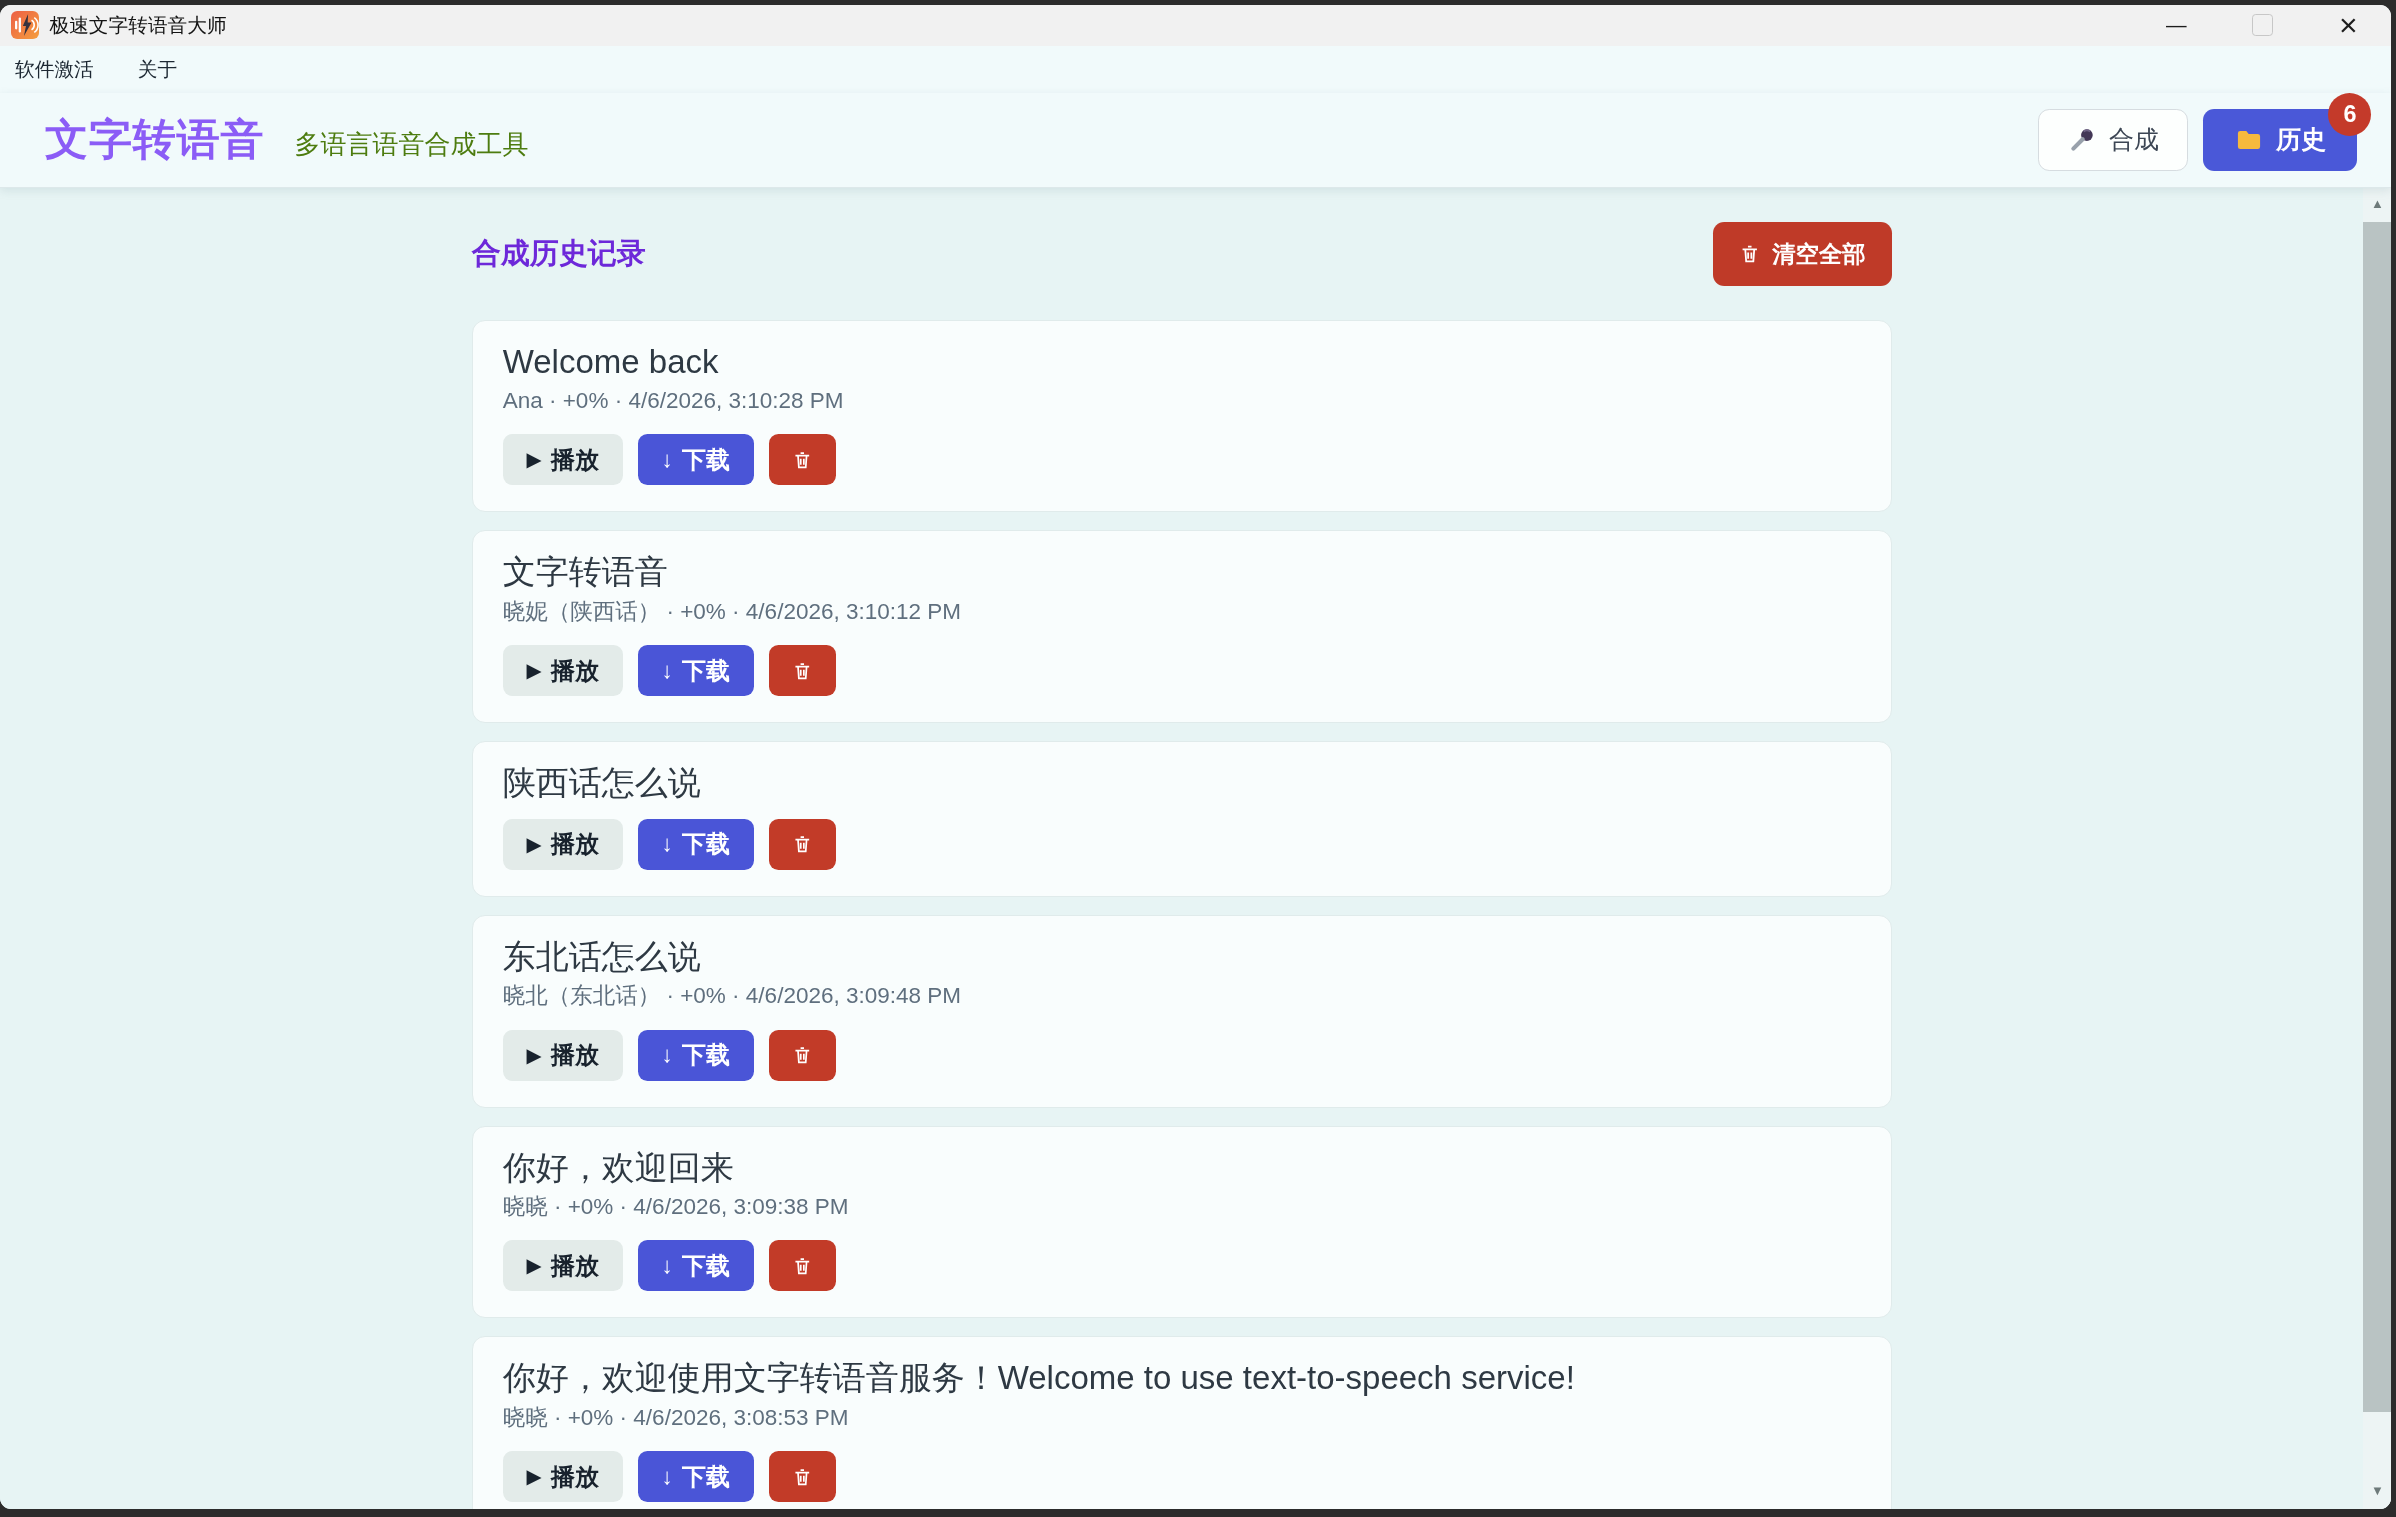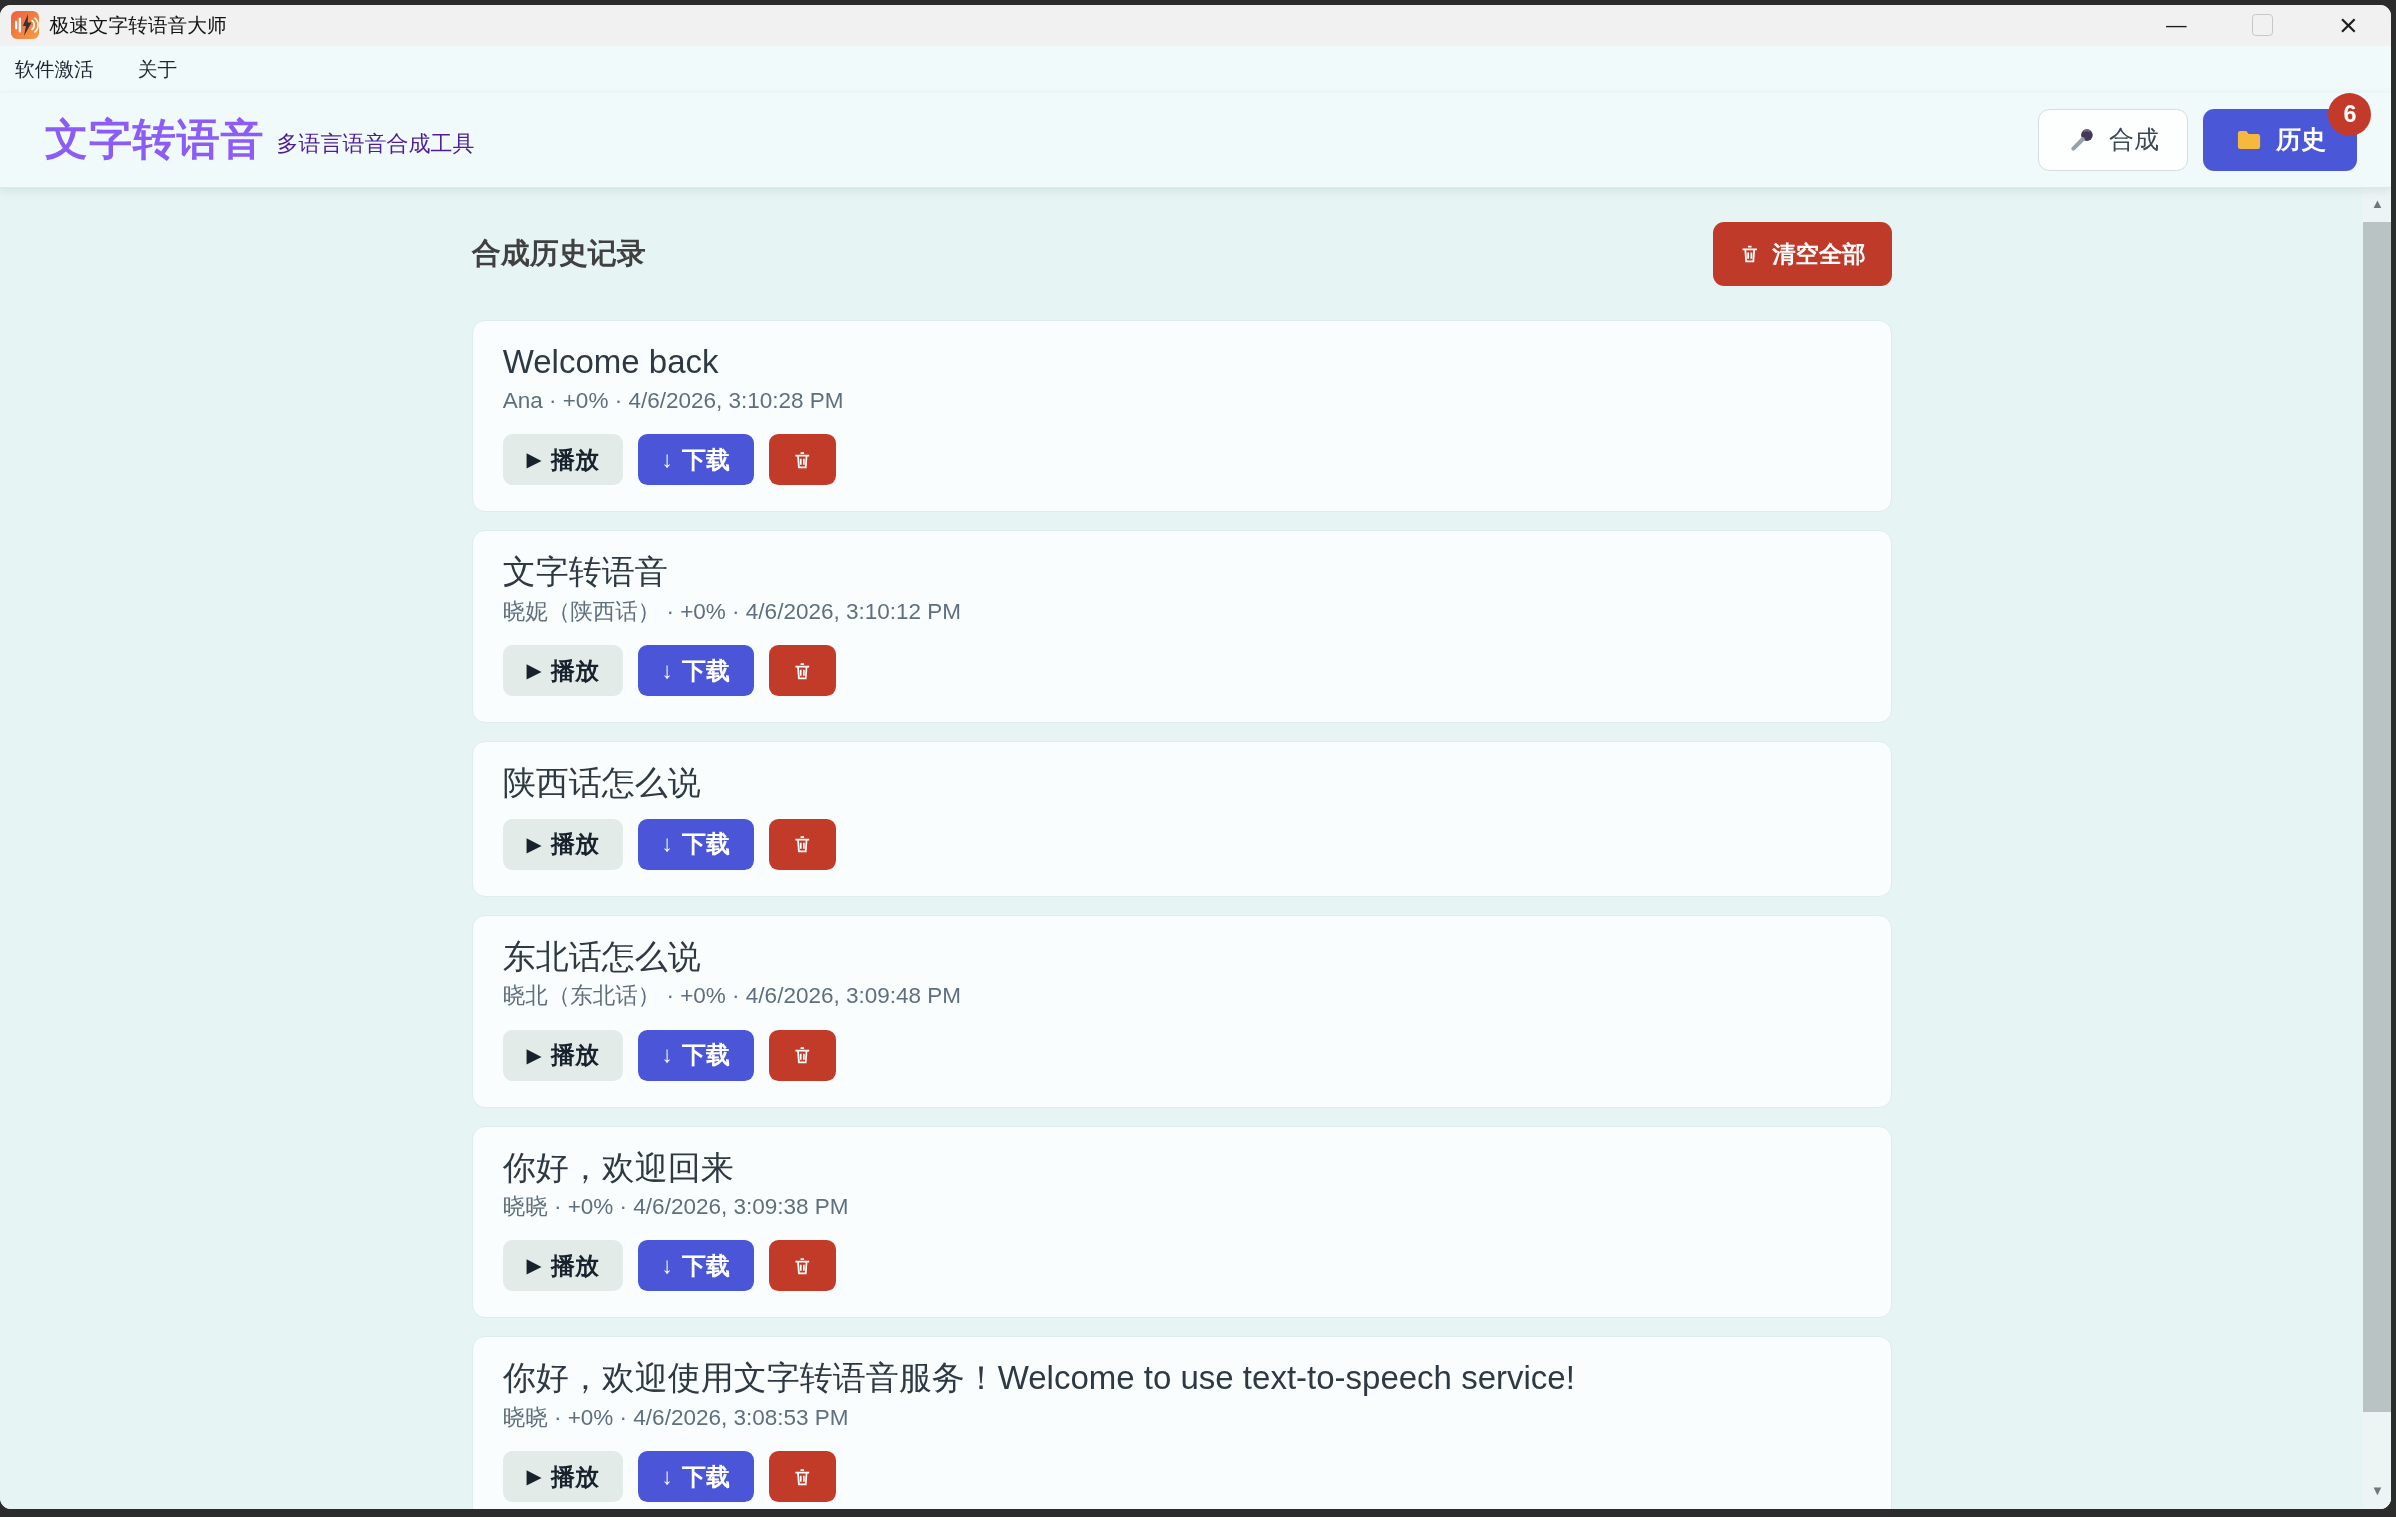--- a/index.html
+++ b/index.html
@@ -27,36 +27,36 @@
   .win-btn.close{font-size:32px;font-weight:300;}
   
   .menubar{height:47px;display:flex;align-items:center;gap:44px;padding:0 15px;
     font-size:19.7px;color:#1d2833;background:#f1fafb;flex:none;}
   .menu-item{cursor:pointer;}
   
   .app-header{height:94px;display:flex;align-items:center;
     padding:0 34px 0 45px;background:#f1fafb;flex:none;position:relative;z-index:3;
     border-bottom:0.9px solid #dde8ea;box-shadow:0 2.8px 9.4px rgba(110,145,155,.20);}
   .brand-title{font-size:43px;font-weight:bold;color:#8b5cf6;letter-spacing:0.9px;}
-  .brand-subtitle{font-size:22px;color:#4c1d95;margin-left:12px;padding-top:9.4px;}
+  .brand-subtitle{font-size:26px;color:#4d7c0f;margin-left:30px;padding-top:9.4px;}
   .header-actions{margin-left:auto;display:flex;gap:15px;align-items:center;}
   .hbtn{height:62px;border-radius:11.2px;display:flex;align-items:center;justify-content:center;
     gap:13px;font-size:25px;cursor:pointer;font-family:inherit;}
   .hbtn.synth{background:#fdfffe;border:0.9px solid #d6dce0;color:#3c4654;width:150px;}
   .hbtn.hist{background:#4a58d8;border:none;color:#fff;width:154px;position:relative;font-weight:bold;}
   .badge{position:absolute;top:-16px;right:-14px;width:43px;height:43px;border-radius:50%;
     background:#c43a2a;color:#fff;font-size:23.4px;font-weight:bold;
     display:flex;align-items:center;justify-content:center;}
   .hbtn .ico{width:28px;height:28px;display:inline-flex;}
   
   .content{flex:1;background:#e7f4f4;position:relative;overflow:hidden;
     padding:39px 28px 0 0;box-sizing:border-box;}
   .container{width:1420px;margin:0 auto;}
   .page-head{display:flex;align-items:center;justify-content:space-between;margin-bottom:39px;height:54px;}
-  .page-title{font-size:29px;font-weight:bold;color:#404040;}
+  .page-title{font-size:29px;font-weight:bold;color:#6d28d9;}
   .clear-btn{background:#bf3a28;border:none;color:#fff;height:64px;padding:0 26px;
     border-radius:11.2px;font-size:23.4px;font-weight:bold;display:flex;align-items:center;gap:11.2px;
     cursor:pointer;font-family:inherit;}
   
   .card{background:#f9fdfd;border:0.9px solid #e0ebeb;border-radius:13px;
     padding:26px 30px;margin-bottom:18px;box-sizing:border-box;}
   .card-title{font-size:33px;line-height:30px;color:#2e3943;}
   .card-meta{font-size:22.5px;line-height:26px;color:#5f6f7e;margin-top:11.2px;}
   .card-actions{display:flex;gap:15px;margin-top:20.6px;}
   .btn{height:51px;border-radius:9.4px;font-size:24px;display:flex;align-items:center;

